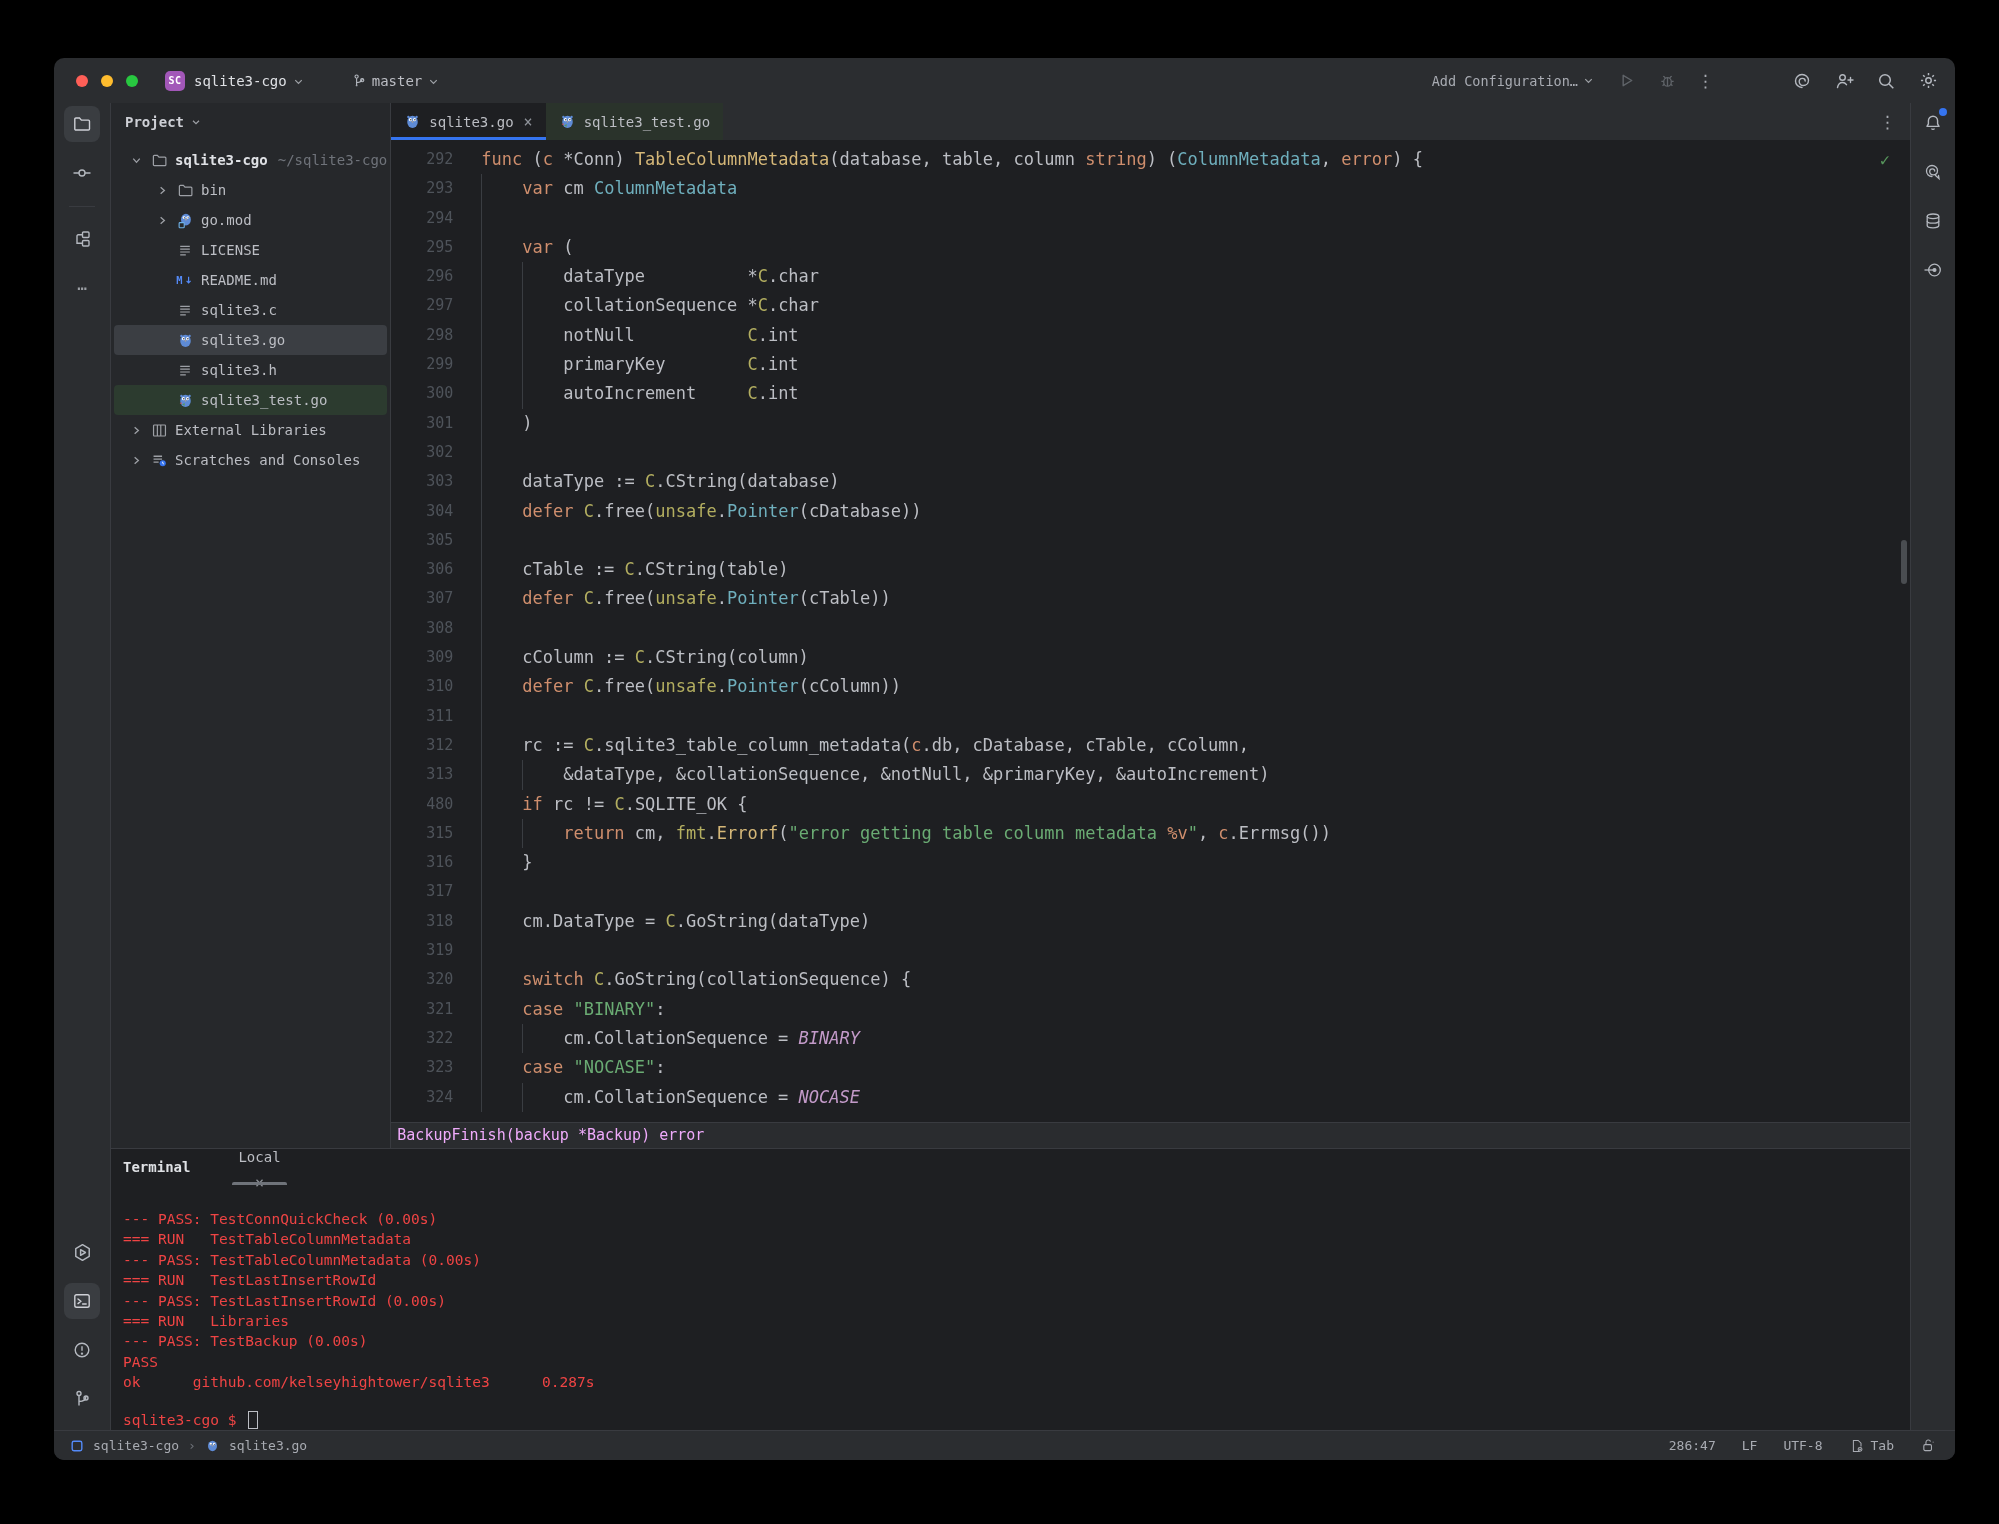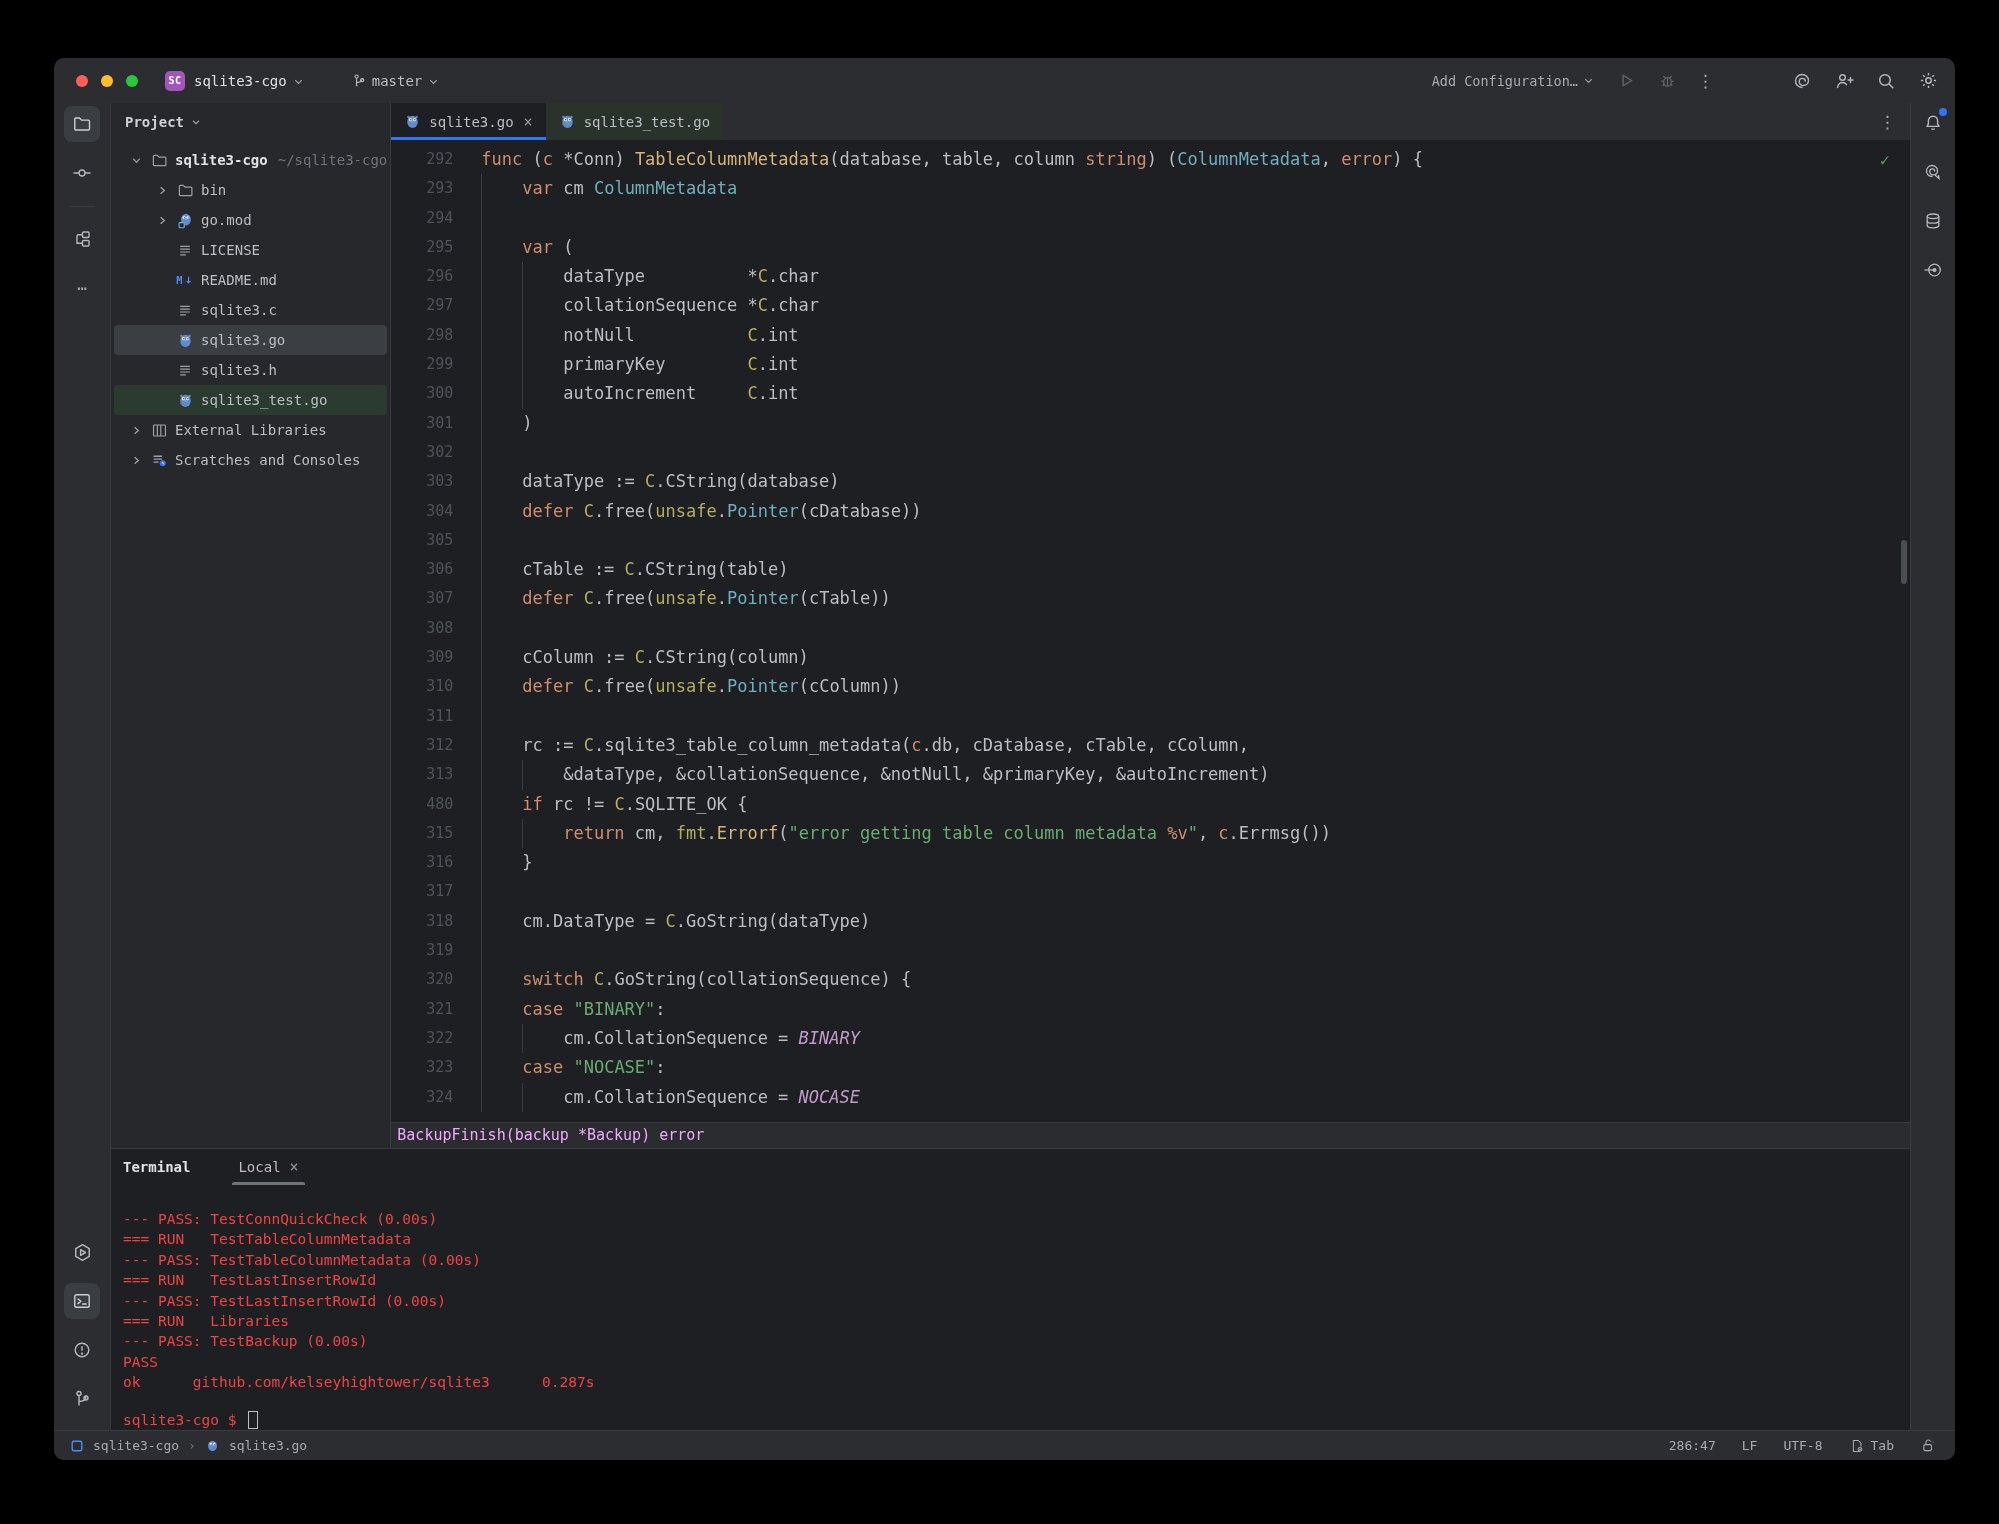--- a/index.html
+++ b/index.html
@@ -83,21 +83,21 @@
   .inspect-ok{position:absolute;top:10px;right:20px;color:#57965C;font-size:17px;font-weight:bold;}
   .scroll-thumb{position:absolute;right:3px;top:400px;width:6px;height:44px;background:#4A4D51;border-radius:3px;}
   .sticky{height:26px;flex:0 0 26px;line-height:25px;background:#2A2C2F;border-top:1px solid var(--border);
           color:#f0abfc;font-size:15px;padding-left:6px;white-space:pre;}
 
   
   .terminal{flex:0 0 273px;border-top:1px solid var(--border);background:var(--editor);display:flex;flex-direction:column;}
   .term-header{height:36px;flex:0 0 36px;display:flex;align-items:stretch;padding-left:12px;}
   .term-title{font-weight:bold;font-size:14px;color:#DFE1E5;align-self:center;}
   .term-tab{position:relative;display:flex;align-items:center;gap:9px;font-size:14px;color:#BCBEC4;
-            padding:0 6px;margin-left:42px;}
+            padding:0 6px;margin-left:42px;flex-direction:column;}
   .term-tab::after{content:'';position:absolute;bottom:0;left:0;right:0;height:3px;background:#6F737A;border-radius:2px 2px 0 0;}
   .term-tab .close{color:#8E9299;font-size:15px;}
   .term-body{flex:1;padding:4px 0 0 12px;font-size:14.5px;line-height:20.4px;color:#ef4444;margin-top:20px;}
   .term-line{white-space:pre;}
   .prompt-row{margin-top:17px;display:flex;align-items:center;white-space:pre;}
   .caret{display:inline-block;width:10px;height:18px;border:1px solid #BCBEC4;margin-left:3px;}
 
   
   .statusbar{height:30px;flex:0 0 30px;background:var(--win);border-top:1px solid var(--border);
              display:flex;align-items:center;padding:0 18px 0 16px;font-size:13px;color:#A8ABB2;}

